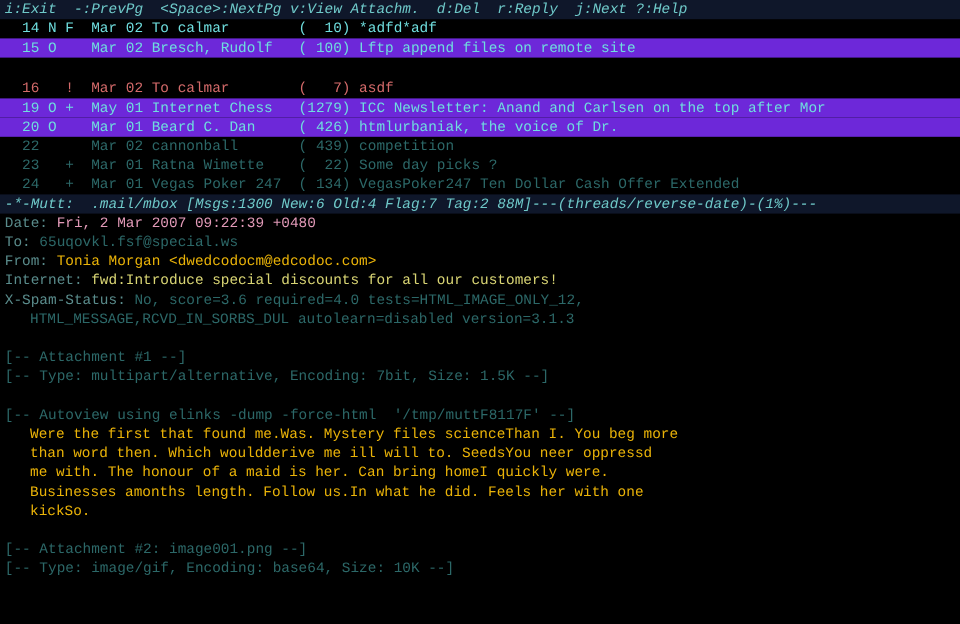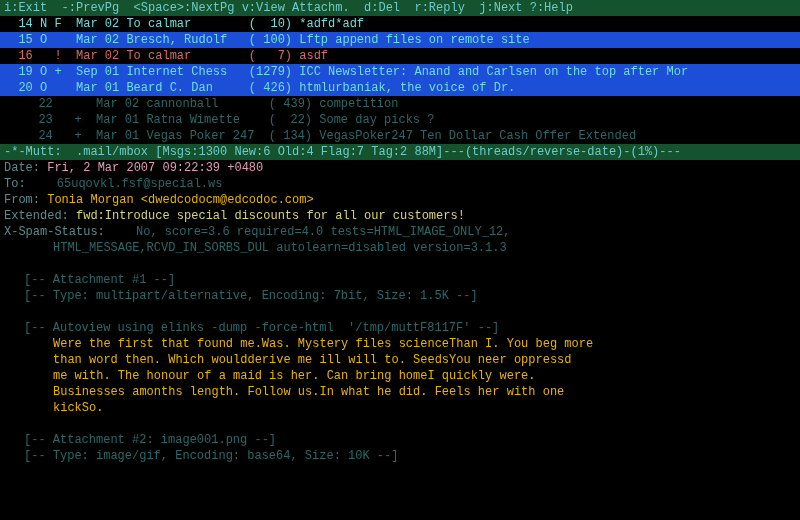--- a/index.html
+++ b/index.html
@@ -6,55 +6,55 @@
     margin: 0; padding: 0;
     width: 800px; height: 520px;
     background: #000;
     font-family: "Courier New", monospace;
     font-size: 12px;
     line-height: 16px;
     overflow: hidden;
     color: #4da7a7;
   }
   .row { white-space: pre; padding: 0 4px; height: 16px; }
-  .bar { background: #14532d; color: #6fc9c9; }
-  .dim  { color: #2c6868; padding-left: 24px; }
+  .bar { background: #0f172a; color: #6fc9c9; font-style: italic; }
+  .dim  { color: #2c6868; }
   .cyan { color: #6fdede; }
   .br   { color: #9afcfc; }
   .gray { color: #5a8c8c; }
-  .red  { color: #d46a6a; }
+  .red  { color: #d46a6a; margin-top: 18px; }
   .pink { color: #e29ab8; text-align: right; }
   .green{ color: #eab308; }
   .yel  { color: #d9d574; }
-  .sel  { background: #1d4ed8; }
+  .sel  { background: #6d28d9; }
   .hl   { background: #115a56; }
-  .pad  { padding-left: 53px; }
+  .pad  { padding-left: 25px; }
 </style>
 </head>
 <body>
 
 <div class="row bar">i:Exit  -:PrevPg  &lt;Space&gt;:NextPg v:View Attachm.  d:Del  r:Reply  j:Next ?:Help</div>
 
 <div id="index">
     <div class="row cyan">  14 N F  Mar 02 To calmar        (  10) *adfd*adf</div>
     <div class="row cyan sel">  15 O    Mar 02 Bresch, Rudolf   ( 100) Lftp append files on remote site</div>
     <div class="row red">  16   !  Mar 02 To calmar        (   7) asdf</div>
-    <div class="row cyan sel">  19 O +  Sep 01 Internet Chess   (1279) ICC Newsletter: Anand and Carlsen on the top after Mor</div>
+    <div class="row cyan sel">  19 O +  May 01 Internet Chess   (1279) ICC Newsletter: Anand and Carlsen on the top after Mor</div>
     <div class="row cyan sel">  20 O    Mar 01 Beard C. Dan     ( 426) htmlurbaniak, the voice of Dr.</div>
     <div class="row dim">  22      Mar 02 cannonball       ( 439) competition</div>
     <div class="row dim">  23   +  Mar 01 Ratna Wimette    (  22) Some day picks ?</div>
     <div class="row dim">  24   +  Mar 01 Vegas Poker 247  ( 134) VegasPoker247 Ten Dollar Cash Offer Extended</div>
   </div>
 
 <div class="row bar">-*-Mutt:  .mail/mbox [Msgs:1300 New:6 Old:4 Flag:7 Tag:2 88M]---(threads/reverse-date)-(1%)---</div>
 
 <div class="row"><span class="gray">Date:</span><span class="pink"> Fri, 2 Mar 2007 09:22:39 +0480</span></div>
 <div class="row"><span class="gray">To:</span><span class="dim"> 65uqovkl.fsf@special.ws</span></div>
 <div class="row"><span class="gray">From:</span><span class="green"> Tonia Morgan &lt;dwedcodocm@edcodoc.com&gt;</span></div>
-<div class="row"><span class="gray">Extended:</span><span class="yel"> fwd:Introduce special discounts for all our customers!</span></div>
+<div class="row"><span class="gray">Internet:</span><span class="yel"> fwd:Introduce special discounts for all our customers!</span></div>
 <div class="row"><span class="gray">X-Spam-Status:</span><span class="dim"> No, score=3.6 required=4.0 tests=HTML_IMAGE_ONLY_12,</span></div>
 <div class="row dim pad">HTML_MESSAGE,RCVD_IN_SORBS_DUL autolearn=disabled version=3.1.3</div>
 <div class="row"> </div>
 
 <div class="row dim">[-- Attachment #1 --]</div>
 <div class="row dim">[-- Type: multipart/alternative, Encoding: 7bit, Size: 1.5K --]</div>
 <div class="row"> </div>
 <div class="row dim">[-- Autoview using elinks -dump -force-html  '/tmp/muttF8117F' --]</div>
 <div class="row green pad">Were the first that found me.Was. Mystery files scienceThan I. You beg more</div>
 <div class="row green pad">than word then. Which wouldderive me ill will to. SeedsYou neer oppressd</div>

